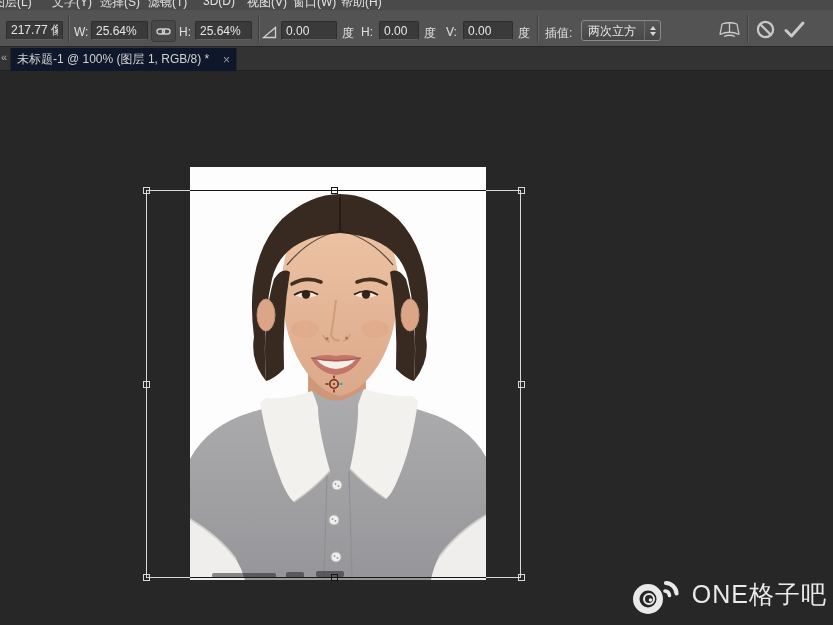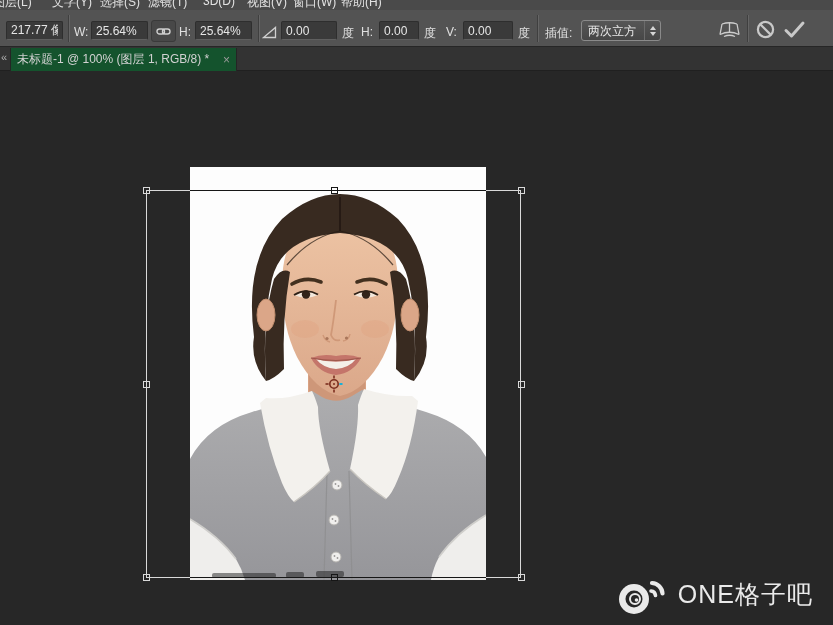--- a/index.html
+++ b/index.html
@@ -20,36 +20,36 @@
   .link-btn{top:10px;width:23px;height:20px;background:#484848;border:1px solid #3a3a3a;border-radius:3px;}
   .dropdown{position:absolute;top:10px;height:21px;box-sizing:border-box;background:linear-gradient(#565656,#474747);
             border:1px solid #8a8a8a;border-radius:3px;display:flex;align-items:flex-end;}
   .dropdown .dd-text{font-size:12px;color:#e8e8e8;padding:0 6px;flex:1;white-space:nowrap;}
   .dd-stepper{width:15px;align-self:stretch;border-left:1px solid #6b6b6b;display:flex;flex-direction:column;align-items:center;justify-content:center;gap:2px;}
   .tri-up{width:0;height:0;border-left:3.5px solid transparent;border-right:3.5px solid transparent;border-bottom:4px solid #d6d6d6;}
   .tri-dn{width:0;height:0;border-left:3.5px solid transparent;border-right:3.5px solid transparent;border-top:4px solid #d6d6d6;}
   
   .tab-bar{position:absolute;left:0;top:47px;width:833px;height:24px;background:#333333;border-bottom:1px solid #202020;box-sizing:border-box;}
   .tab-overflow{position:absolute;left:1px;top:4px;color:#b0b0b0;font-size:11px;}
-  .doc-tab{position:absolute;left:10px;top:1px;width:227px;height:23px;background:#14532d;
+  .doc-tab{position:absolute;left:10px;top:1px;width:227px;height:23px;background:#0f172a;
            border-right:1px solid #252525;border-left:1px solid #252525;box-sizing:border-box;
            display:flex;align-items:center;padding:0 6px;}
   .doc-tab .tab-title{font-size:12px;color:#d2d2d2;white-space:nowrap;overflow:hidden;flex:1;}
   .doc-tab .tab-close{font-size:12px;color:#9a9a9a;margin-left:4px;line-height:10px;}
   
   .workspace{position:absolute;left:0;top:71px;width:833px;height:554px;background:#272727;}
   .canvas{position:absolute;left:190px;top:167px;width:296px;height:413px;background:#fdfdfd;}
   
   .bbox{position:absolute;left:146px;top:190px;width:375px;height:388px;border:1px solid #d9d9d9;box-sizing:border-box;}
   .bbox-dark{position:absolute;height:1px;background:#161616;}
   .handle{position:absolute;width:7px;height:7px;box-sizing:border-box;background:transparent;}
   .h-light{border:1px solid #d9d9d9;}
   .h-dark{border:1px solid #161616;}
   
-  .watermark{position:absolute;right:20px;bottom:8px;display:flex;flex-direction:column;align-items:center;color:#eaeaea;}
+  .watermark{position:absolute;right:6px;bottom:8px;display:flex;flex-direction:column;align-items:center;color:#eaeaea;}
   .wm-row1{display:flex;align-items:center;gap:8px;}
   .wm-brand{font-size:25px;letter-spacing:1px;}
   .wm-url{font-size:29px;margin-top:2px;letter-spacing:0.5px;}
 </style>
 </head>
 <body>
 
 <div class="screen">
 
   <div class="menu-bar">

